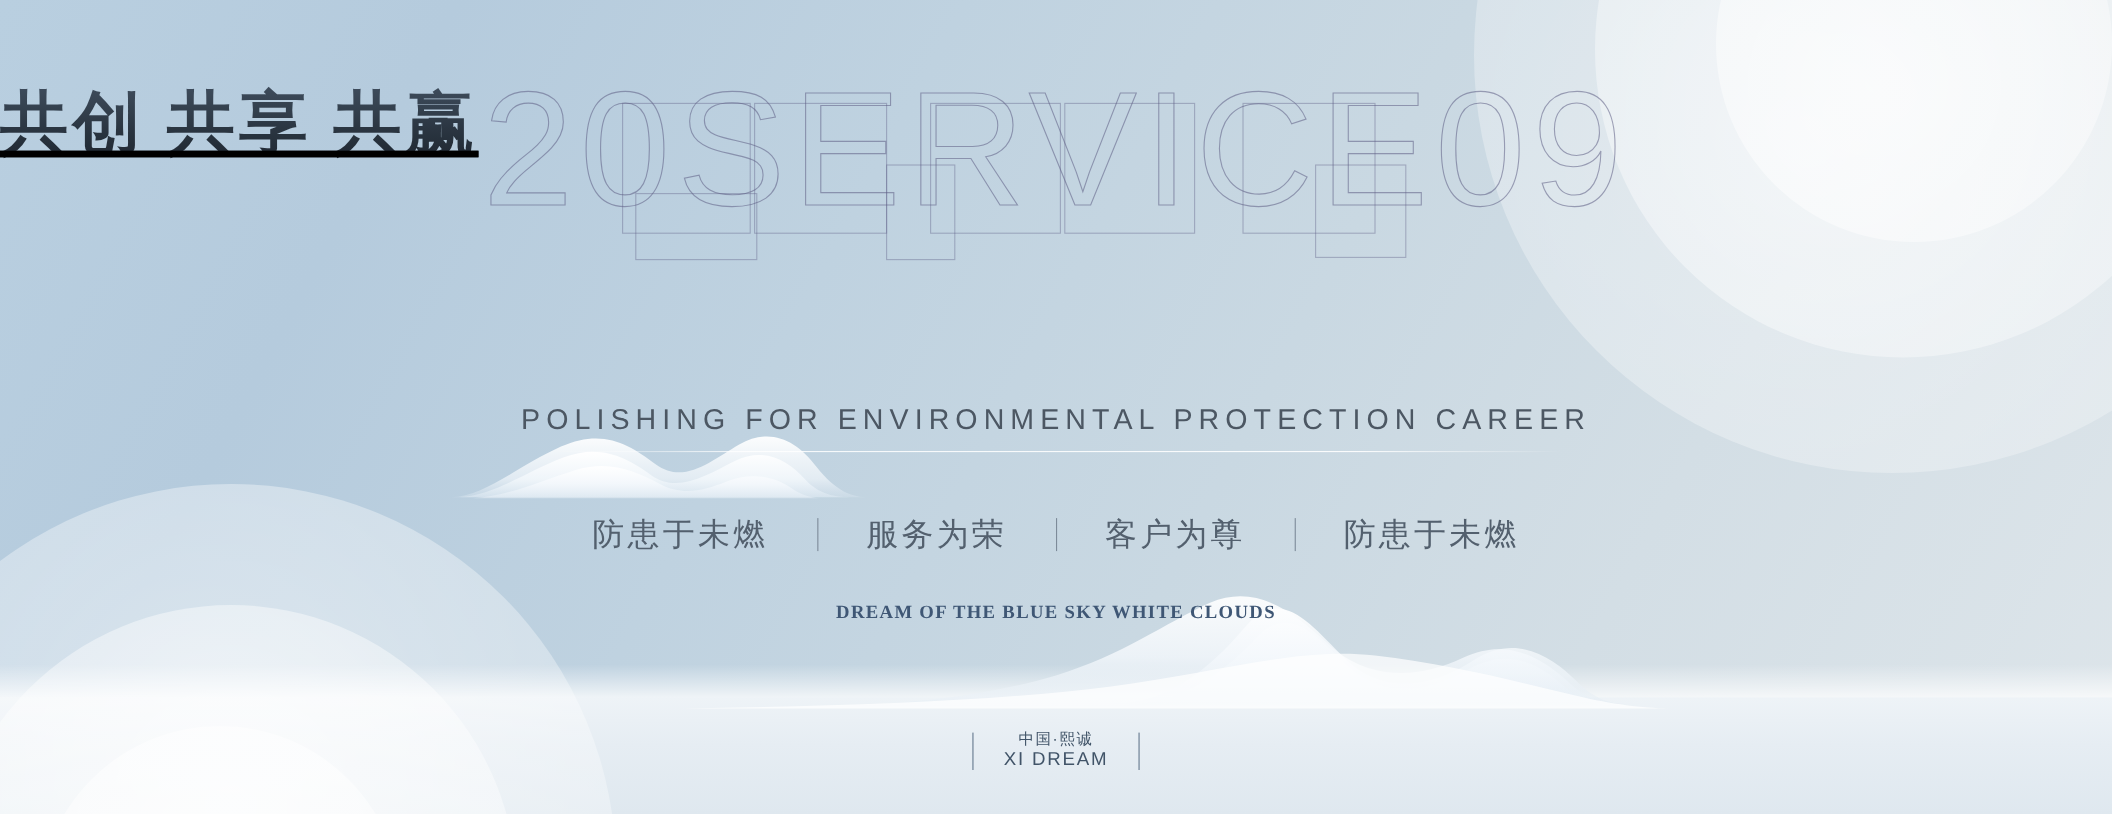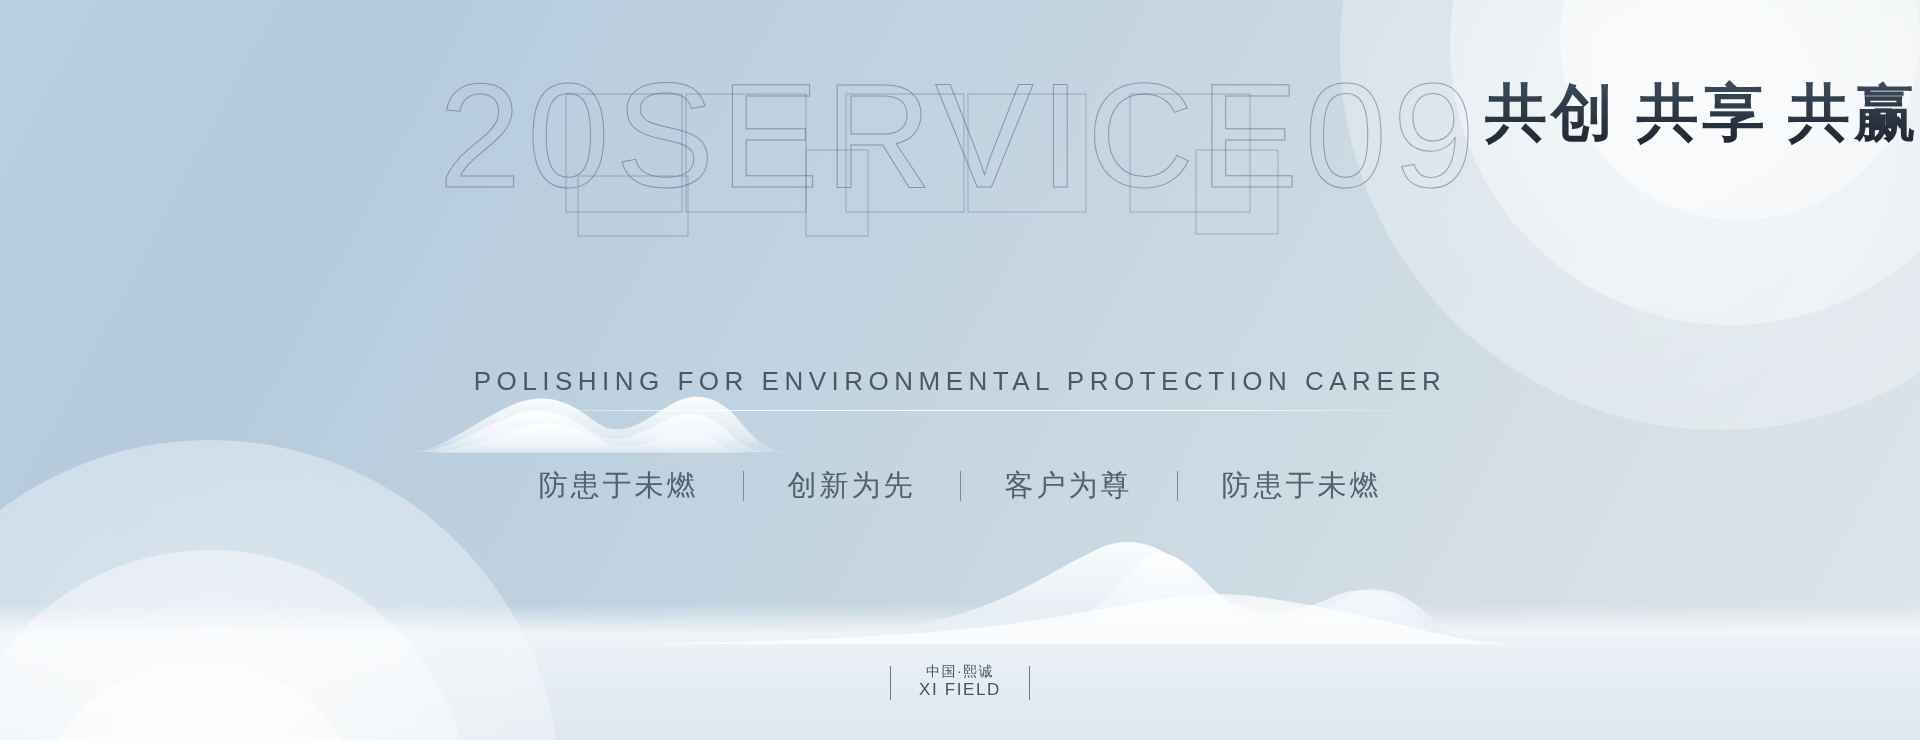--- a/index.html
+++ b/index.html
@@ -104,24 +104,25 @@
     left: 0; top: 0;
     width: 1920px; height: 740px;
     pointer-events: none;
   }
 
   
   .headline {
     position: absolute;
     left: 0; right: 0;
     top: 78px;
-    text-align: right;
+    text-align: left;
     font-family: "Liberation Serif", "DejaVu Serif", serif;
     font-weight: 700;
     user-select: none;
+    text-decoration: underline;
   }
   .headline .line1 {
     font-size: 62px;
     line-height: 70px;
     letter-spacing: 4px;
     background: linear-gradient(180deg, #3e4c5c 0%, #2b3642 55%, #1e2630 100%);
     -webkit-background-clip: text;
     background-clip: text;
     color: transparent;
   }
@@ -315,32 +316,33 @@
   <div class="headline">
     <div class="line1">共创 共享 共赢</div>
   </div>
 
   <div class="tagline-rule"></div>
   <div class="tagline">POLISHING FOR ENVIRONMENTAL PROTECTION CAREER</div>
 
   <div class="values">
     <span class="value-item">防患于未燃</span>
     <span class="value-sep"></span>
-    <span class="value-item">创新为先</span>
+    <span class="value-item">服务为荣</span>
     <span class="value-sep"></span>
     <span class="value-item">客户为尊</span>
     <span class="value-sep"></span>
     <span class="value-item">防患于未燃</span>
   </div>
 
   <div class="sub-serif">
+    <div class="s2">DREAM OF THE BLUE SKY WHITE CLOUDS</div>
   </div>
 
   <div class="brand">
     <span class="brand-bar"></span>
     <span class="brand-text">
       <span class="brand-cn" style="display:block">中国·熙诚</span>
-      <span class="brand-en" style="display:block">XI FIELD</span>
+      <span class="brand-en" style="display:block">XI DREAM</span>
     </span>
     <span class="brand-bar"></span>
   </div>
 
 </div>
 
 </body></html>

